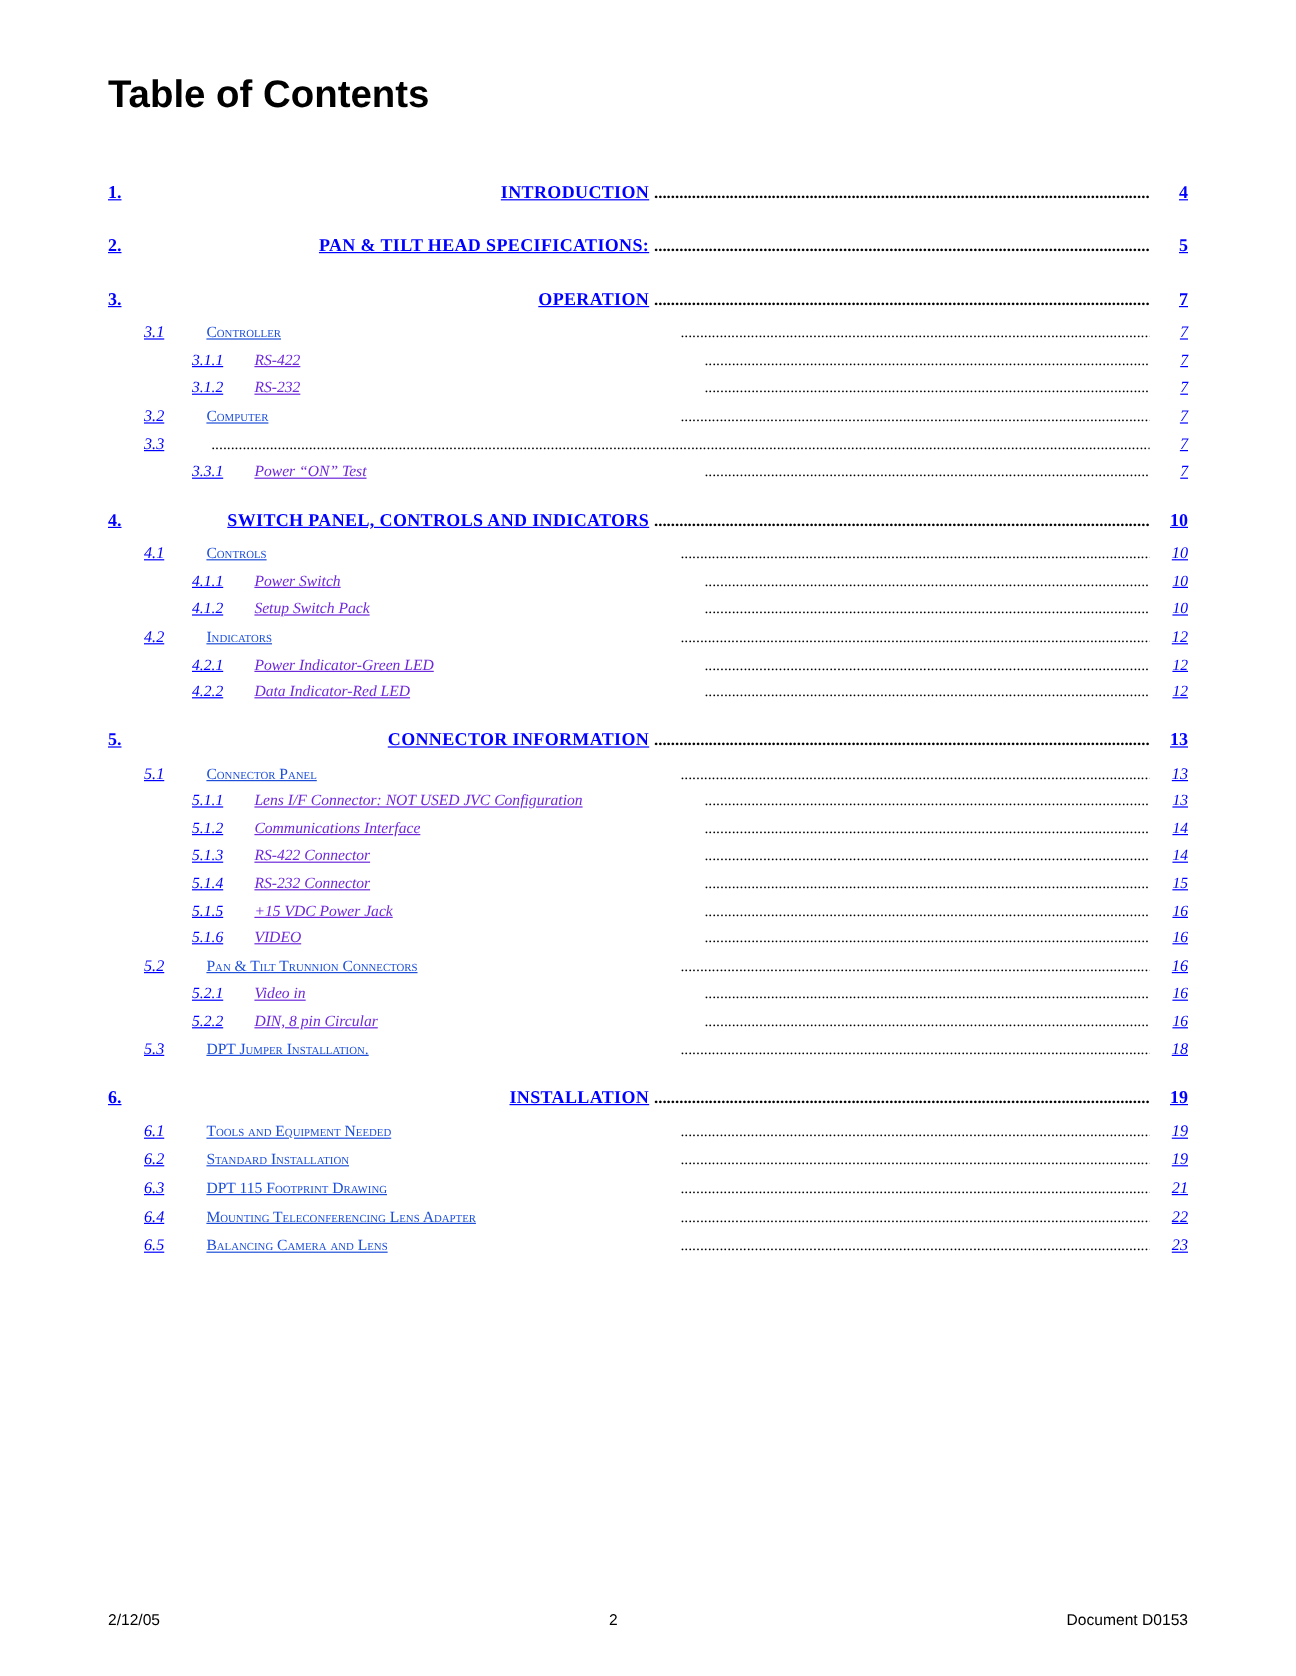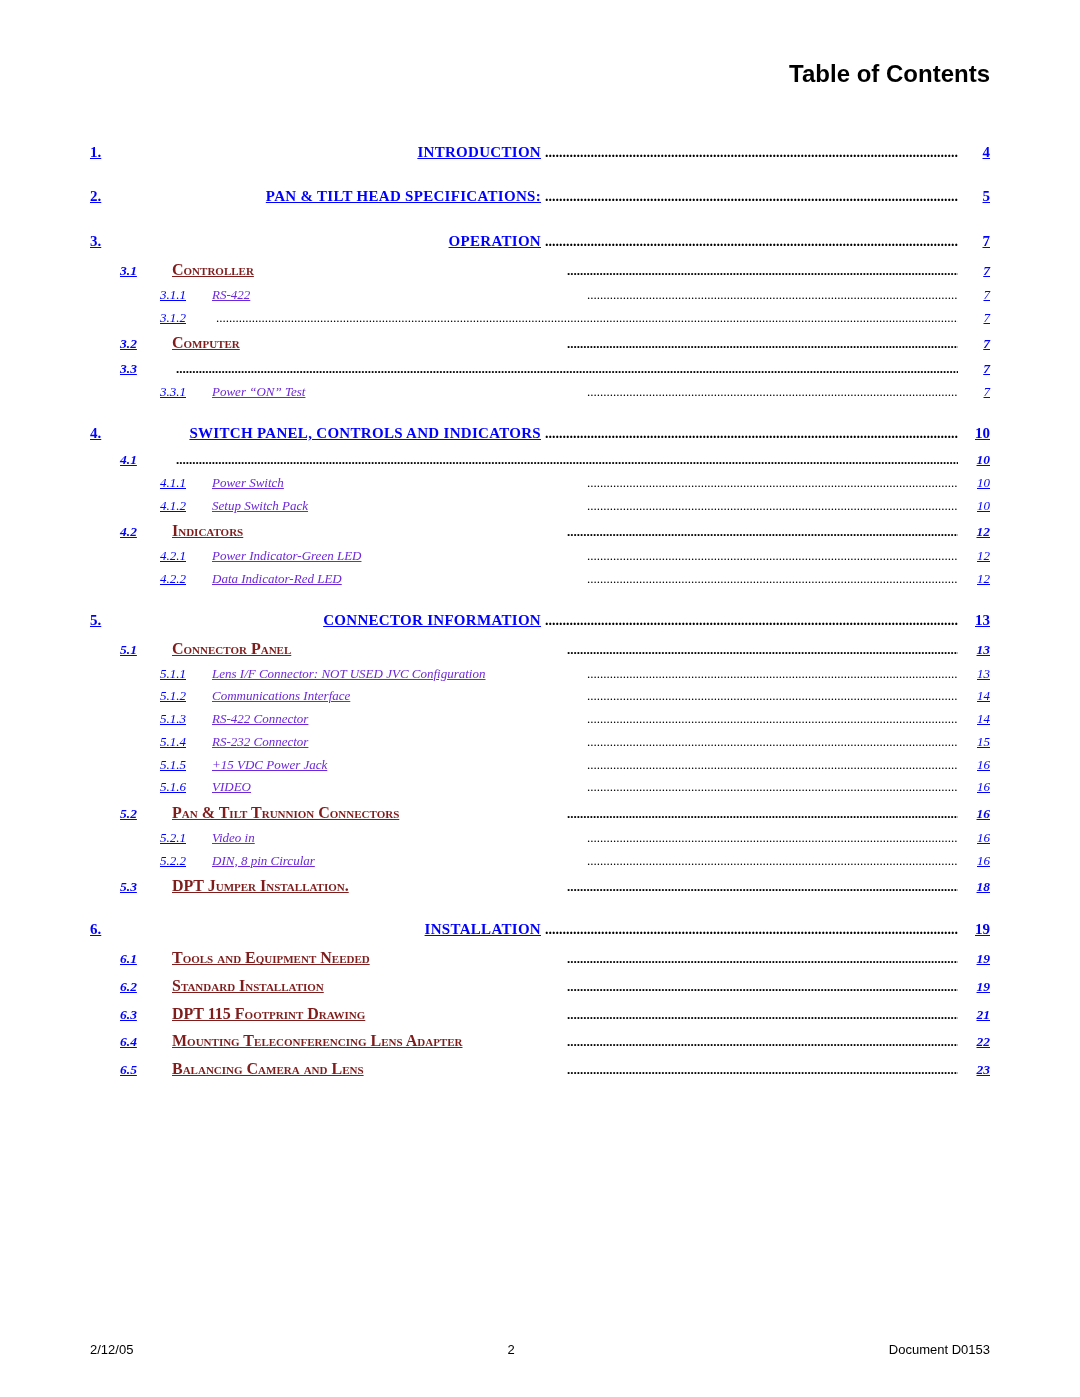--- a/index.html
+++ b/index.html
@@ -7,22 +7,22 @@
       background: #fff;
       font-family: "Times New Roman", Times, serif;
       color: #000;
       width: 1080px;
       min-height: 1397px;
       padding: 60px 90px 60px 90px;
       position: relative;
     }
 
     h1.toc-title {
-      text-align: right;
-      font-size: 24px;
+      text-align: left;
+      font-size: 32px;
       font-weight: bold;
       font-family: Arial, Helvetica, sans-serif;
       margin-bottom: 36px;
       color: #000;
     }
 
     .toc-container {
       width: 100%;
     }
 
@@ -36,21 +36,21 @@
 
     .toc-entry-main {
       font-size: 15px;
       font-weight: bold;
       margin-bottom: 4px;
       margin-top: 6px;
     }
 
     .toc-entry-sub1 {
       font-size: 14px;
-      font-weight: bold;
+      font-weight: normal;
       padding-left: 30px;
     }
 
     .toc-entry-sub2 {
       font-size: 13.5px;
       font-weight: normal;
       padding-left: 70px;
       align-items: center;
     }
 
@@ -89,24 +89,24 @@
       font-size: 15px;
       font-weight: bold;
       text-transform: uppercase;
       letter-spacing: 0.02em;
       color: #00f;
       text-decoration: underline;
       text-align: right;
     }
 
     .toc-label-sub1 {
-      font-size: 16px;
+      font-size: 13px;
       font-style: normal;
       font-variant: small-caps;
-      color: #7f1d1d;
+      color: #1d4ed8;
       text-decoration: underline;
     }
 
     .toc-label-sub2 {
       font-size: 13px;
       font-style: italic;
       color: #6d28d9;
       text-decoration: underline;
     }
 
@@ -214,20 +214,21 @@
       <span class="toc-page toc-page-sub1">7</span>
     </div>
     <div class="toc-entry toc-entry-sub2">
       <span class="toc-num toc-num-sub2">3.1.1</span>
       <span class="toc-label toc-label-sub2">RS-422</span>
       <span class="toc-dots toc-dots-sub2"></span>
       <span class="toc-page toc-page-sub2">7</span>
     </div>
     <div class="toc-entry toc-entry-sub2">
       <span class="toc-num toc-num-sub2">3.1.2</span>
+      <span class="toc-label toc-label-sub2">RS-232</span>
       <span class="toc-dots toc-dots-sub2"></span>
       <span class="toc-page toc-page-sub2">7</span>
     </div>
     <div class="toc-entry toc-entry-sub1">
       <span class="toc-num toc-num-sub1">3.2</span>
       <span class="toc-label toc-label-sub1">Computer</span>
       <span class="toc-dots toc-dots-sub1"></span>
       <span class="toc-page toc-page-sub1">7</span>
     </div>
     <div class="toc-entry toc-entry-sub1">
@@ -243,20 +244,21 @@
     </div>
     <div class="toc-section-gap"></div>
     <div class="toc-entry toc-entry-main">
       <span class="toc-num toc-num-main">4.</span>
       <span class="toc-label toc-label-main">SWITCH PANEL, CONTROLS AND INDICATORS</span>
       <span class="toc-dots toc-dots-main"></span>
       <span class="toc-page toc-page-main">10</span>
     </div>
     <div class="toc-entry toc-entry-sub1">
       <span class="toc-num toc-num-sub1">4.1</span>
+      <span class="toc-label toc-label-sub1">Controls</span>
       <span class="toc-dots toc-dots-sub1"></span>
       <span class="toc-page toc-page-sub1">10</span>
     </div>
     <div class="toc-entry toc-entry-sub2">
       <span class="toc-num toc-num-sub2">4.1.1</span>
       <span class="toc-label toc-label-sub2">Power Switch</span>
       <span class="toc-dots toc-dots-sub2"></span>
       <span class="toc-page toc-page-sub2">10</span>
     </div>
     <div class="toc-entry toc-entry-sub2">

